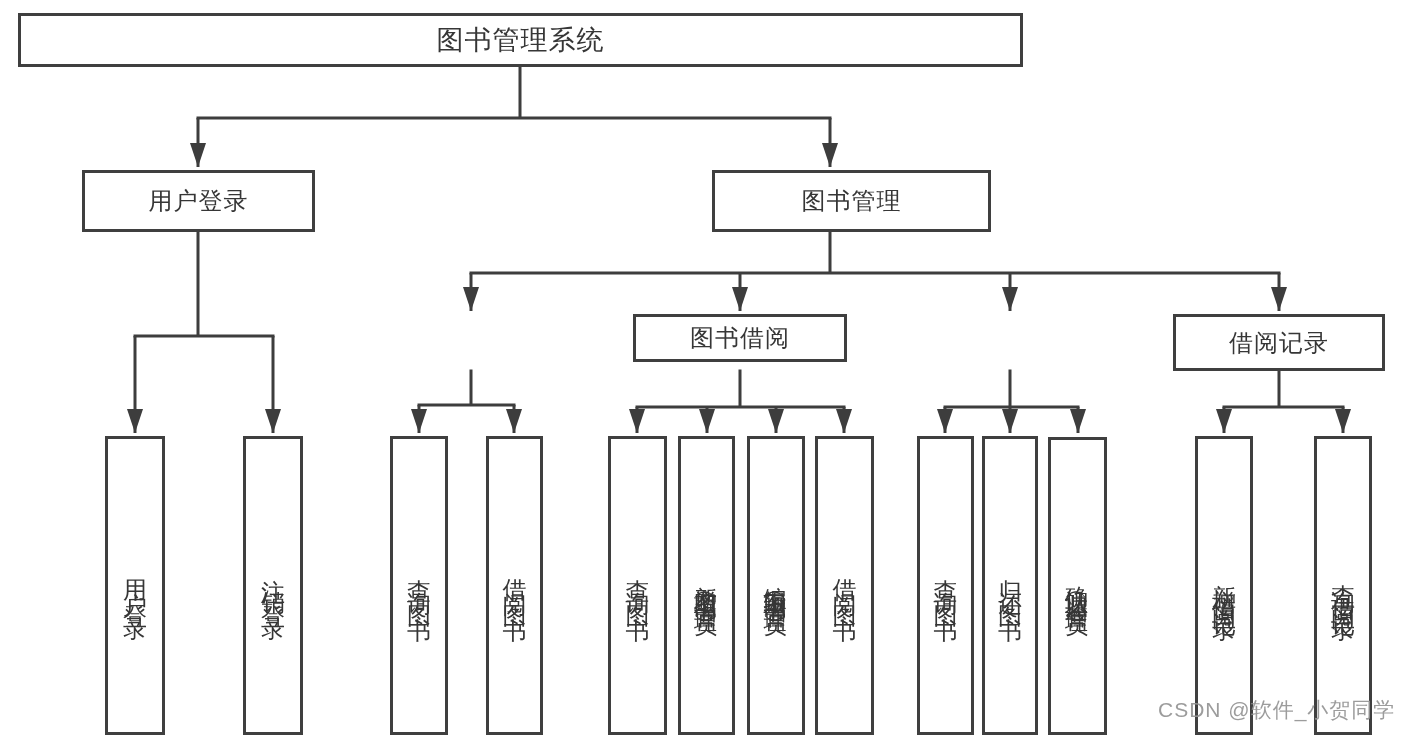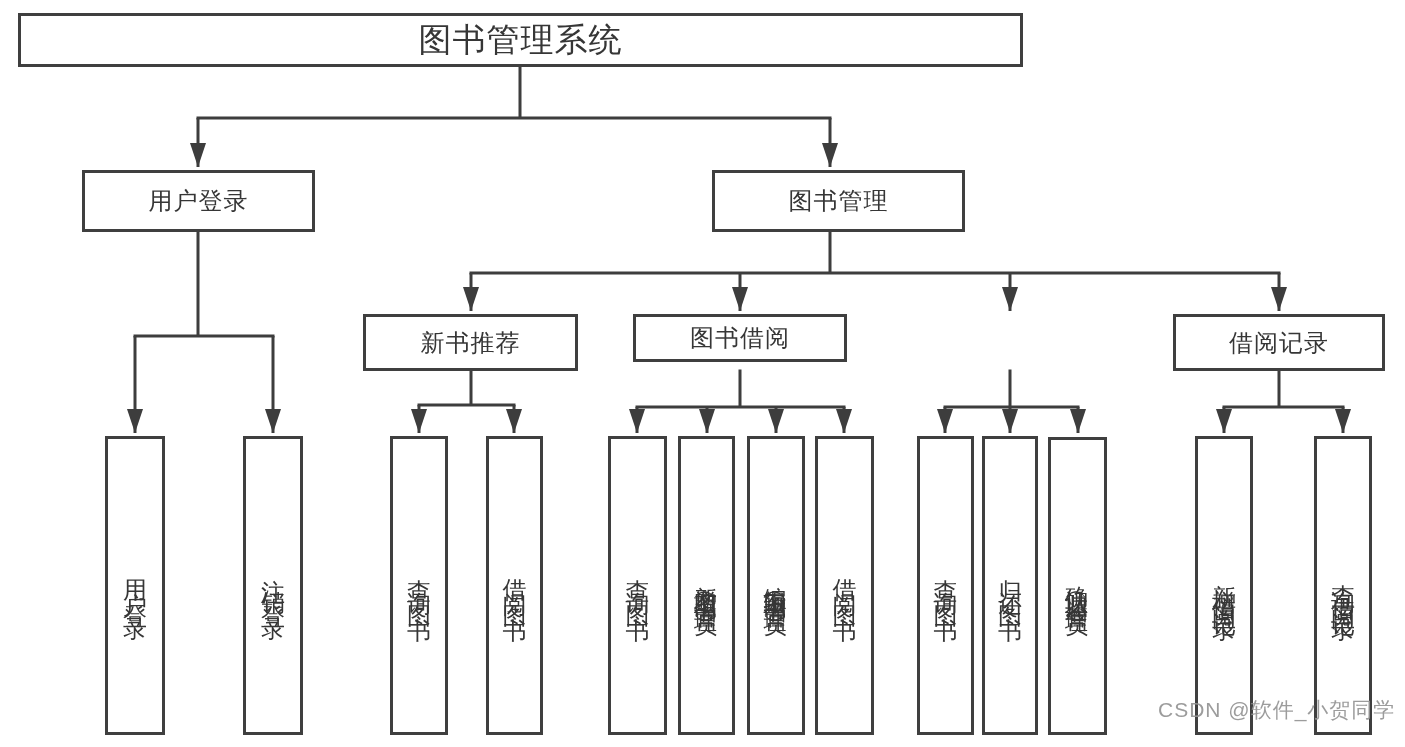--- a/index.html
+++ b/index.html
@@ -7,21 +7,21 @@
     position:relative;width:1405px;height:747px;background:#ffffff;overflow:hidden;
     font-family:"Liberation Sans",sans-serif;color:#363636;
   }
   .node{
     position:absolute;box-sizing:border-box;background:#ffffff;
     border:3px solid #3f3f3f;display:flex;align-items:center;justify-content:center;
     z-index:2;
   }
   .node .label{color:#363636;}
   .h .label{font-size:24px;letter-spacing:1px;white-space:nowrap;}
-  .root .label{font-size:33px;}
+  .root .label{font-size:27px;}
   .v{writing-mode:vertical-rl;text-orientation:mixed;}
   .v .label{font-size:24px;}
   .v .ls4{letter-spacing:13px;}
   .v .ls6{letter-spacing:7px;}
   .v .ls9{font-size:23px;letter-spacing:4px;}
   svg.wires{position:absolute;left:0;top:0;z-index:1;}
   .watermark{
     position:absolute;left:1158px;top:696px;z-index:5;
     font-size:21px;color:rgba(148,148,148,0.92);white-space:nowrap;letter-spacing:1px;
   }
@@ -69,27 +69,24 @@
     </g>
   </svg>
 
   <div class="node h root" style="left:18px;top:13px;width:1005px;height:54px;">
     <span class="label">图书管理系统</span>
   </div>
 
   <div class="node h" style="left:82px;top:170px;width:233px;height:62px;">
     <span class="label">用户登录</span>
   </div>
-  <div class="node h" style="left:712px;top:170px;width:253px;height:62px;">
+  <div class="node h" style="left:712px;top:170px;width:279px;height:62px;">
     <span class="label">图书管理</span>
   </div>
 
-  <div class="node h" style="left:363px;top:314px;width:215px;height:57px;">
-    <span class="label">新书推荐</span>
-  </div>
   <div class="node h" style="left:633px;top:314px;width:214px;height:48px;">
     <span class="label">图书借阅</span>
   </div>
   <div class="node h" style="left:1173px;top:314px;width:212px;height:57px;align-items:center;">
     <span class="label">借阅记录</span>
   </div>
 
   <div class="node v" style="left:105px;top:436px;width:60px;height:299px;">
     <span class="label ls4">用户登录</span>
   </div>

